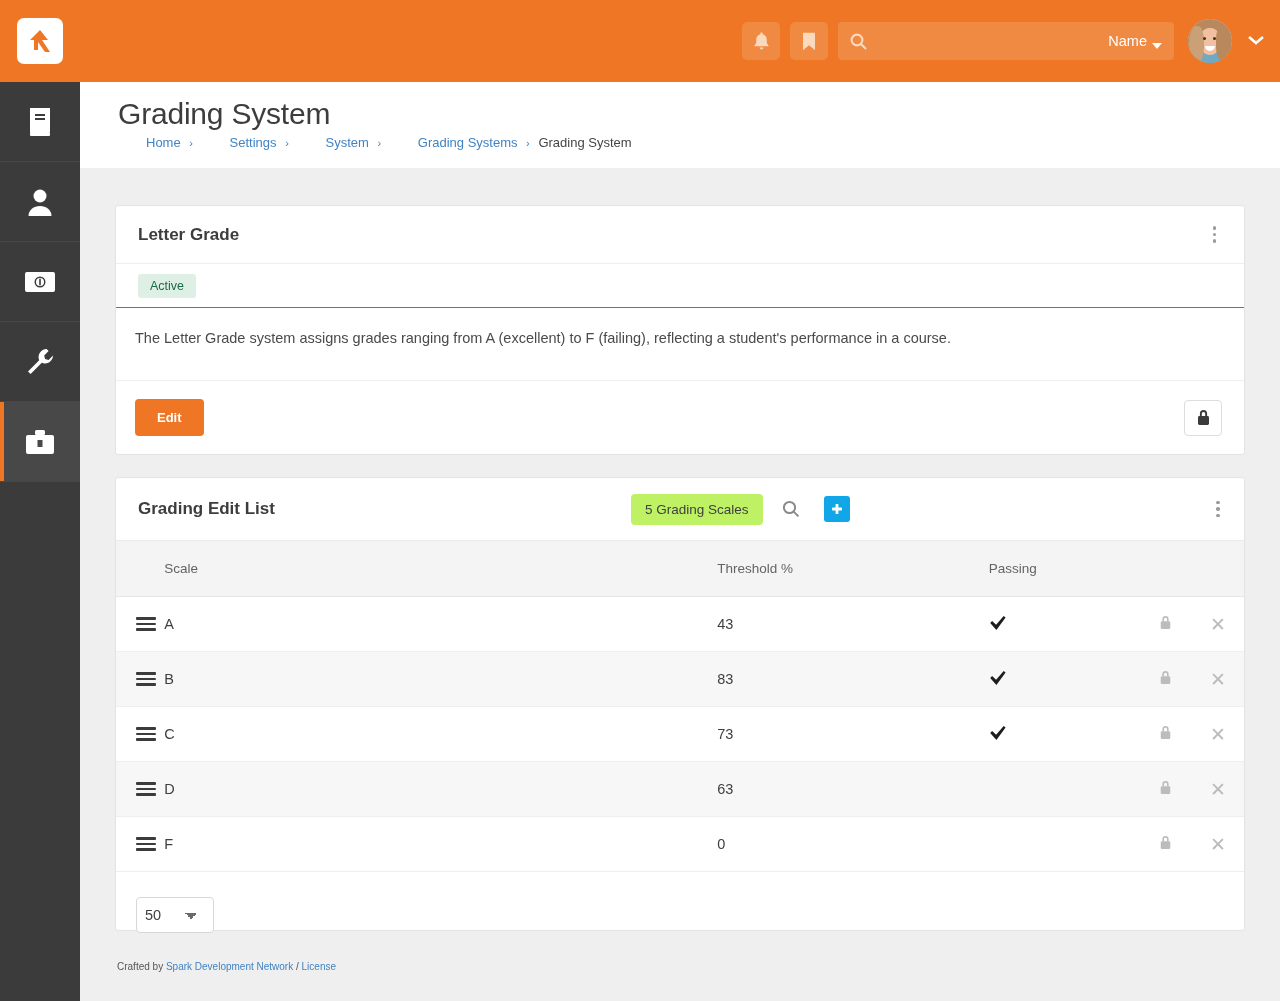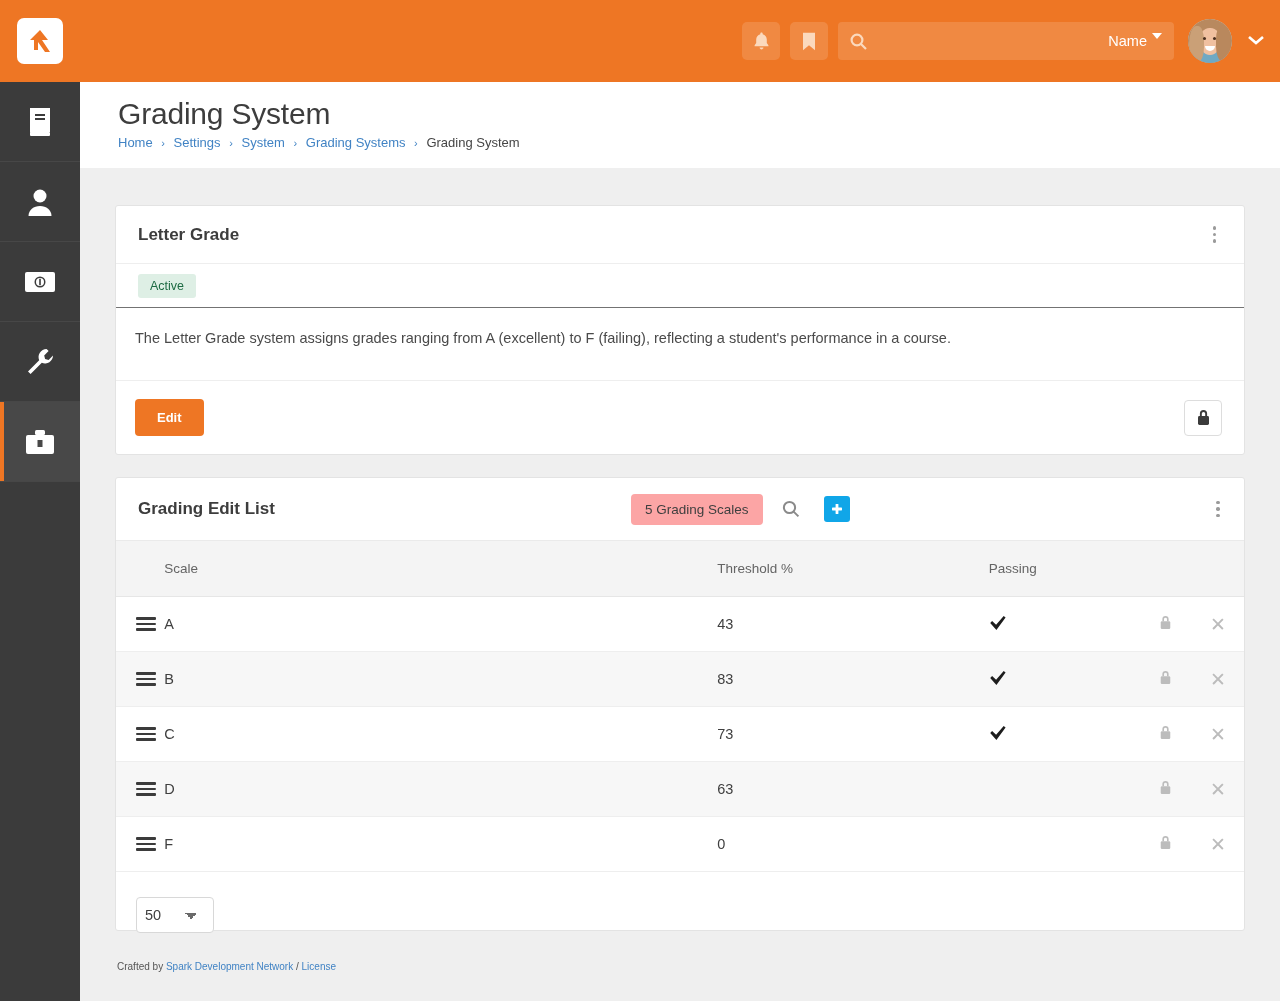--- a/index.html
+++ b/index.html
@@ -44,21 +44,21 @@
   .searchbar .sicon { width: 17px; height: 17px; }
   .searchbar .sicon svg { stroke: #fbd9bd; fill: none; stroke-width: 2.2; }
   .searchbar input {
     flex: 1; background: transparent; border: none; outline: none;
     color: #fff; font-size: 14px; font-family: inherit;
     margin-left: 8px;
   }
   .searchbar input::placeholder { color: rgba(255,255,255,0.75); }
   .name-drop {
     color: #ffffff; font-size: 14.5px; display: flex;
-    align-items: flex-start; gap: 5px; cursor: pointer; white-space: nowrap;
+    align-items: flex-end; gap: 5px; cursor: pointer; white-space: nowrap;
   }
   .caret-dn {
     width: 0; height: 0; border-left: 5px solid transparent;
     border-right: 5px solid transparent; border-top: 6px solid #ffffff;
   }
   .avatar {
     width: 44px; height: 44px; border-radius: 50%;
     overflow: hidden; position: relative; cursor: pointer;
     background: #cfd8dc; flex: none;
   }
@@ -94,21 +94,21 @@
   .page-head {
     position: absolute; top: 82px; left: 80px;
     width: 1200px; height: 86px; background: #ffffff;
     padding: 14px 0 0 38px;
   }
   .page-title {
     font-size: 30px; font-weight: 400; color: #3d3d3d;
     letter-spacing: -0.2px; line-height: 36px;
   }
   .breadcrumb { font-size: 13px; margin-top: 3px; color: #585858; }
-  .breadcrumb a { color: #4183c4; text-decoration: none; }
+  .breadcrumb a { color: #4183c4; text-decoration: none; margin-left: 28px; }
   .breadcrumb .sep { color: #4183c4; margin: 0 5px; font-size: 11px; }
   .breadcrumb .cur { color: #454545; }
 
   
   .content {
     position: absolute; top: 168px; left: 80px;
     width: 1200px; height: 833px; background: #efefef;
     padding: 37px 35px 0 35px;
   }
   .panel {
@@ -138,21 +138,21 @@
     margin-left: auto; width: 38px; height: 36px; background: #fff;
     border: 1px solid #dddddd; border-radius: 4px; cursor: pointer;
     display: flex; align-items: center; justify-content: center;
   }
   .btn-lock svg { fill: #3b3b3b; }
 
   
   .list-panel { margin-top: 22px; }
   .list-head { height: 62px; display: flex; align-items: center; padding: 0 18px 0 22px; }
   .count-badge {
-    background: #fca5a5; color: #3f3f3f; font-size: 13.5px;
+    background: #bef264; color: #3f3f3f; font-size: 13.5px;
     padding: 8px 14px; border-radius: 4px; margin-left: auto;
   }
   .head-icon { width: 36px; height: 36px; margin-left: 10px; display:flex; align-items:center; justify-content:center; cursor: pointer; }
   .head-icon.search svg { stroke: #8a8a8a; fill: none; stroke-width: 2; }
   .btn-add {
     width: 26px; height: 26px; background: #10a6e8; border-radius: 3px;
     display: flex; align-items: center; justify-content: center; cursor: pointer;
   }
   .btn-add svg { fill: #ffffff; }
 

